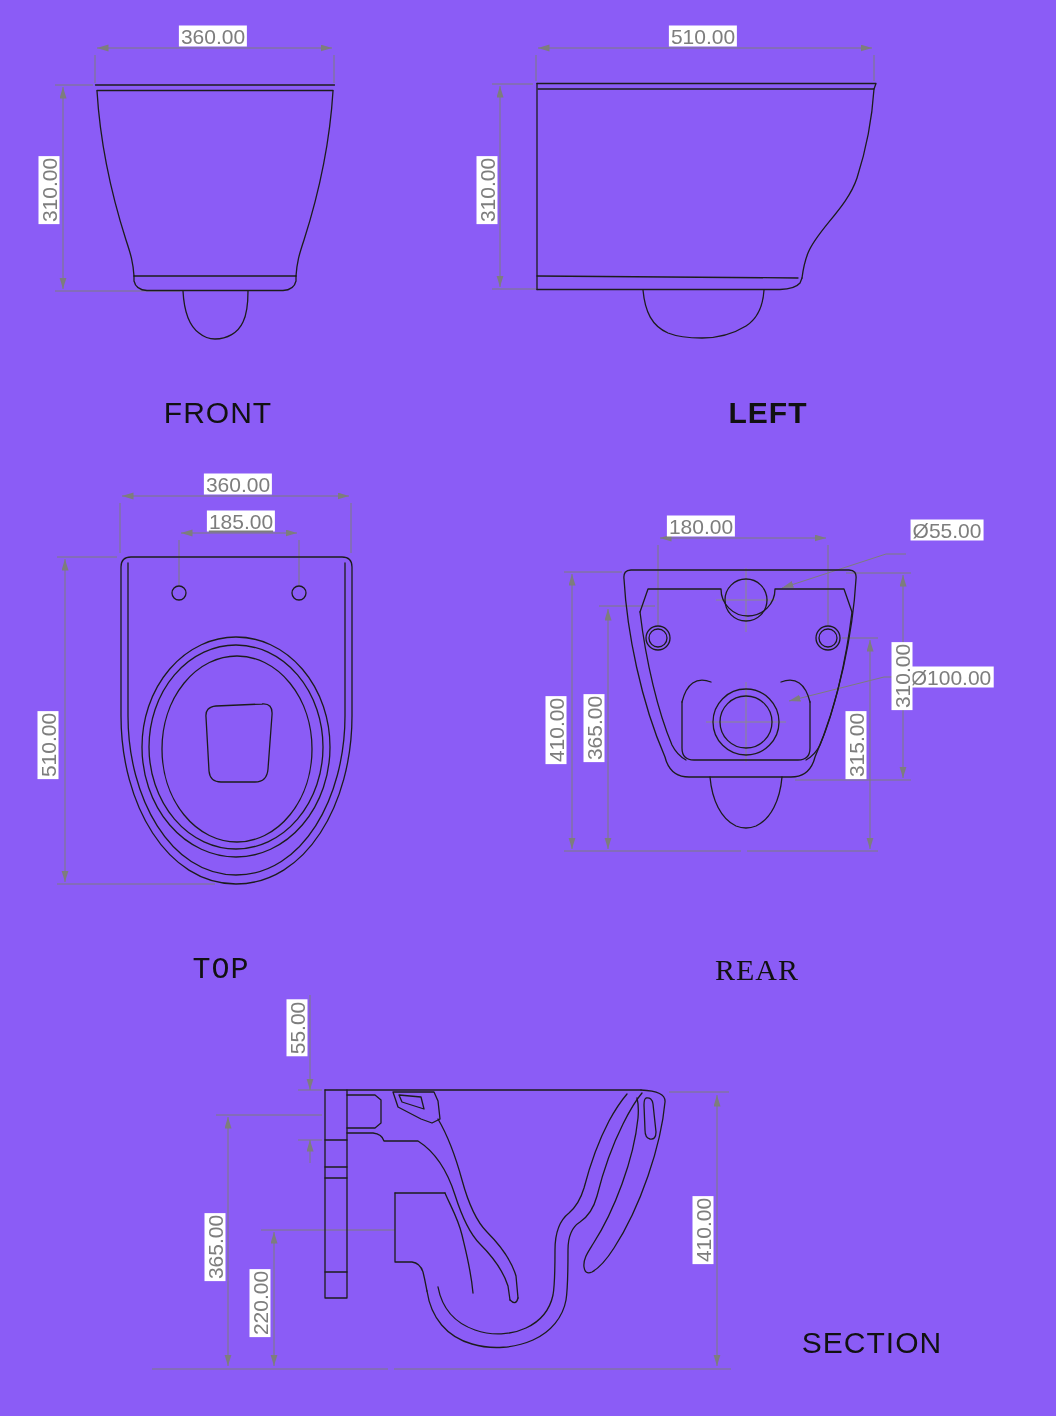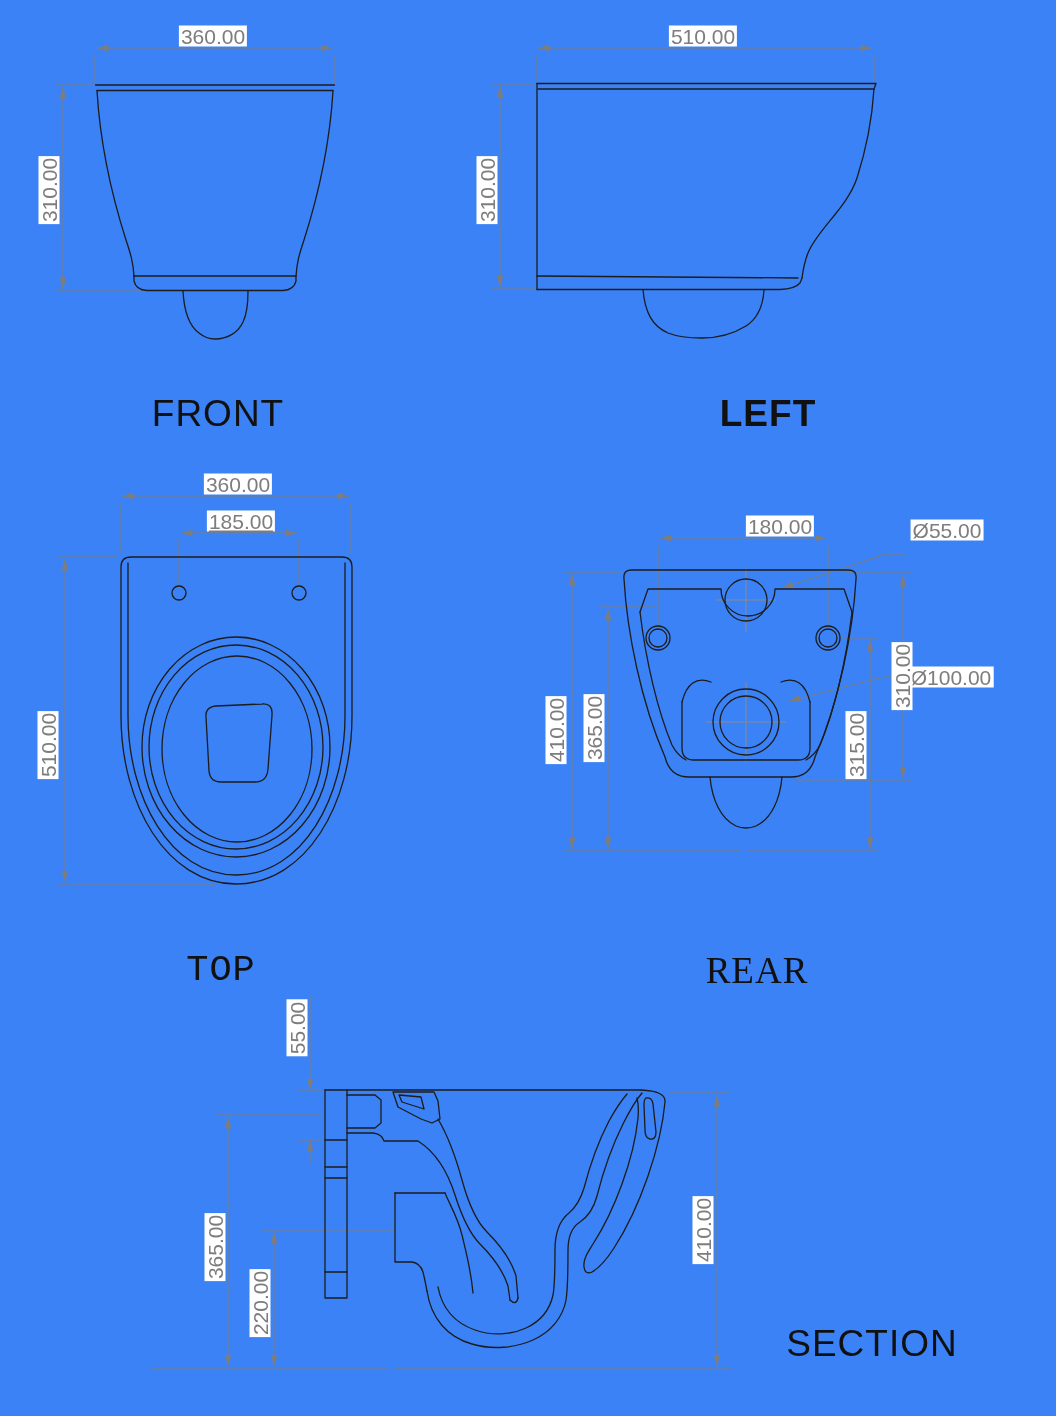--- a/index.html
+++ b/index.html
@@ -1,28 +1,28 @@
 <!DOCTYPE html>
 <html><head>
 <meta charset="utf-8">
 <style>
   html,body{margin:0;padding:0;background:#ffffff;}
-  #sheet{position:relative;width:1056px;height:1416px;background:#3b82f6;overflow:hidden;
+  #sheet{position:relative;width:1056px;height:1416px;background:#8b5cf6;overflow:hidden;
          font-family:"Liberation Sans", sans-serif;}
   #linework{position:absolute;left:0;top:0;width:1056px;height:1416px;}
   .dimtxt{position:absolute;transform:translate(-50%,-50%);color:#7d7d7d;font-size:21px;
           white-space:nowrap;background:#ffffff;padding:0 2px;line-height:1;}
   .rot{transform:translate(-50%,-50%) rotate(-90deg);}
-  .viewlbl{position:absolute;transform:translate(-50%,-50%);color:#111111;font-size:37px;
+  .viewlbl{position:absolute;transform:translate(-50%,-50%);color:#111111;font-size:30px;
            letter-spacing:1px;white-space:nowrap;line-height:1;}
   
   .t-f-w{left:213px;top:36px;}   .t-f-h{left:49px;top:190px;}
   .t-l-w{left:703px;top:36px;}   .t-l-h{left:487px;top:190px;}
   .t-t-w{left:238px;top:484px;}  .t-t-s{left:241px;top:521px;text-decoration:underline;}  .t-t-d{left:48px;top:745px;}
-  .t-r-s{left:780px;top:526px;}  .t-r-d1{left:947px;top:530px;} .t-r-d2{left:951px;top:677px;text-align:right;}
+  .t-r-s{left:701px;top:526px;}  .t-r-d1{left:947px;top:530px;} .t-r-d2{left:951px;top:677px;text-align:right;}
   .t-r-h1{left:556px;top:730px;} .t-r-h2{left:594px;top:728px;}
   .t-r-h3{left:902px;top:676px;} .t-r-h4{left:856px;top:745px;}
   .t-s-a{left:297px;top:1028px;} .t-s-b{left:215px;top:1247px;}
   .t-s-c{left:260px;top:1303px;} .t-s-d{left:703px;top:1230px;}
   .l-front{left:218px;top:413px;} .l-left{left:768px;top:413px;font-weight:bold;}
   .l-top{left:221px;top:970px;font-family:Liberation Mono, monospace;}   .l-rear{left:757px;top:970px;font-family:Liberation Serif, serif;}
   .l-section{left:872px;top:1343px;}
 </style>
 </head>
 <body>

